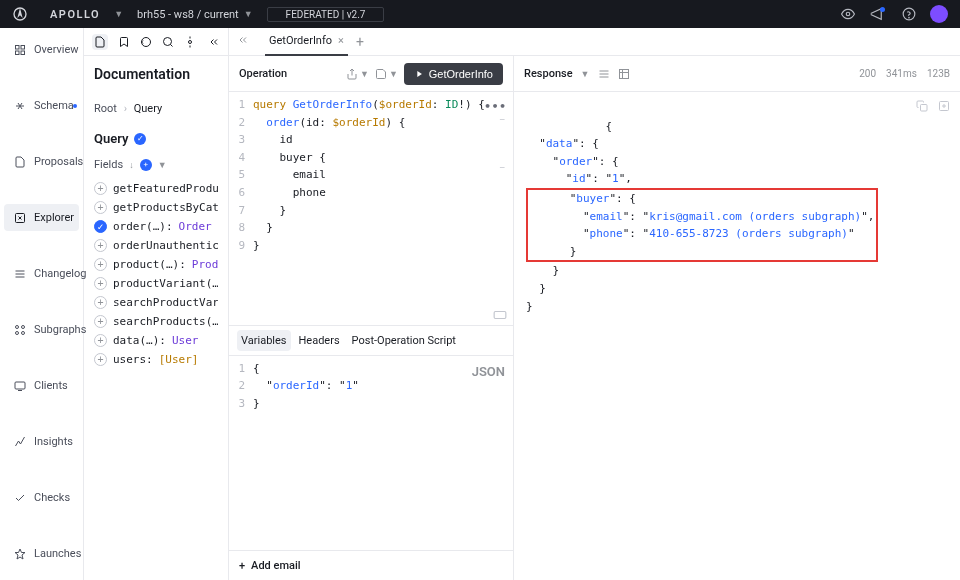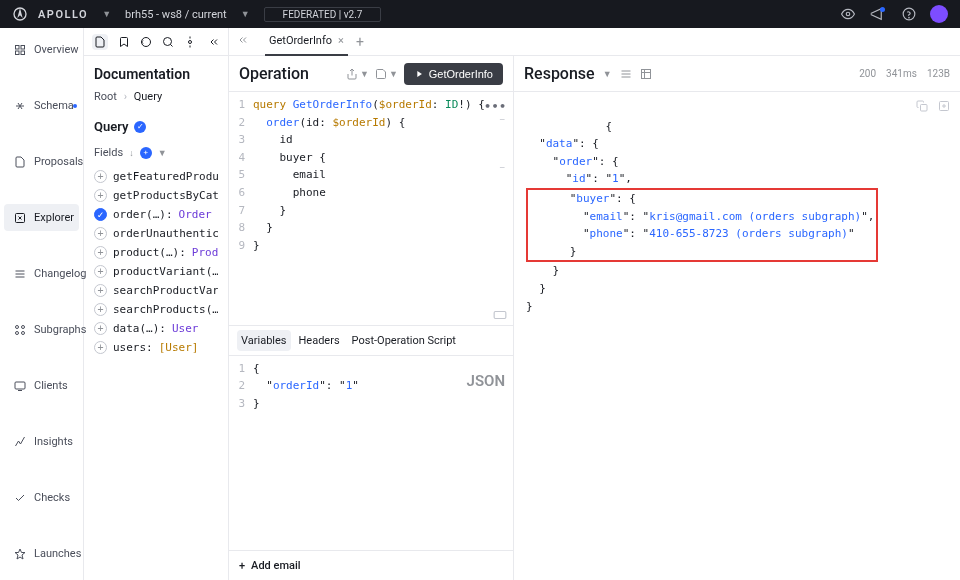--- a/index.html
+++ b/index.html
@@ -1,41 +1,41 @@
 <!DOCTYPE html>
 <html><head>
 <meta charset="utf-8">
 <style>
 * { margin: 0; padding: 0; box-sizing: border-box; }
 body { font-family: -apple-system, BlinkMacSystemFont, "Segoe UI", Roboto, sans-serif; font-size: 12px; color: #191c23; background: #fff; overflow: hidden; }
 .app { width: 960px; height: 580px; display: flex; flex-direction: column; }
 .header { height: 28px; background: #17191f; display: flex; align-items: center; padding: 0 12px; color: #d3d5db; gap: 14px; }
-.logo { display: flex; align-items: center; gap: 10px; font-weight: 600; font-size: 11px; letter-spacing: 1.5px; }
+.logo { display: flex; align-items: center; gap: 22px; font-weight: 600; font-size: 11px; letter-spacing: 1.5px; }
 .logo svg { color: #d3d5db; }
-.header-item { display: flex; align-items: center; gap: 14px; font-size: 11px; cursor: pointer; }
+.header-item { display: flex; align-items: center; gap: 5px; font-size: 11px; cursor: pointer; }
 .header-badge { font-size: 10px; padding: 1px 18px; border: 1px solid #3a3d45; border-radius: 2px; }
 .header-spacer { flex: 1; }
 .header-icon { color: #b5b8c0; cursor: pointer; display: flex; align-items: center; }
 .avatar { width: 18px; height: 18px; border-radius: 50%; background: #7d4dff; }
 .main { flex: 1; display: flex; min-height: 0; }
 .nav { width: 84px; border-right: 1px solid #e8e9ed; display: flex; flex-direction: column; padding: 8px 0; gap: 29px; }
 .nav-item { display: flex; align-items: center; gap: 8px; padding: 7px 10px; font-size: 11px; color: #4a4e5a; cursor: pointer; border-radius: 4px; margin: 0 4px; }
 .nav-item.active { background: #eef0f4; color: #191c23; }
 .nav-item svg { flex-shrink: 0; }
 .nav-dot { position: relative; }
 .nav-dot::after { content: ''; position: absolute; right: 2px; top: 50%; width: 4px; height: 4px; background: #2a66ff; border-radius: 50%; transform: translateY(-50%); }
 .nav-spacer { flex: 1; }
 .collapse { font-size: 10px; letter-spacing: 1px; padding: 8px 10px; color: #909398; cursor: pointer; display: flex; align-items: center; gap: 4px; }
 .docs { width: 145px; border-right: 1px solid #e8e9ed; display: flex; flex-direction: column; }
 .docs-toolbar { height: 28px; border-bottom: 1px solid #e8e9ed; display: flex; align-items: center; padding: 0 8px; gap: 10px; }
 .docs-toolbar .active { background: #eef0f4; border-radius: 4px; padding: 2px; }
 .docs-toolbar span { cursor: pointer; display: flex; align-items: center; }
 .docs-toolbar .right { margin-left: auto; }
 .docs-body { padding: 10px; overflow: hidden; }
-.docs-title { font-size: 14px; font-weight: 600; margin-bottom: 8px; }
+.docs-title { font-size: 14px; font-weight: 600; margin-bottom: 20px; }
 .breadcrumb { font-size: 11px; margin-bottom: 16px; }
 .breadcrumb a { color: #4a4e5a; text-decoration: none; }
 .breadcrumb .arrow { color: #b5b8c0; margin: 0 4px; }
 .query-header { display: flex; align-items: center; gap: 6px; margin-bottom: 12px; }
 .query-title { font-size: 13px; font-weight: 600; }
 .query-dot { width: 12px; height: 12px; border-radius: 50%; background: #2a66ff; display: flex; align-items: center; justify-content: center; color: #fff; font-size: 8px; }
 .fields-header { display: flex; align-items: center; gap: 6px; margin-bottom: 8px; font-size: 11px; color: #4a4e5a; }
 .field-row { display: flex; align-items: center; gap: 6px; padding: 3px 0; font-size: 11px; font-family: ui-monospace, Menlo, monospace; white-space: nowrap; overflow: hidden; cursor: pointer; }
 .field-icon { width: 13px; height: 13px; border: 1px solid #c4c7cf; border-radius: 50%; display: flex; align-items: center; justify-content: center; color: #909398; font-size: 10px; flex-shrink: 0; }
 .field-icon.selected { background: #2a66ff; border-color: #2a66ff; color: #fff; }
@@ -44,21 +44,21 @@
 .field-type2 { color: #b77a00; }
 .editor-area { flex: 1; display: flex; flex-direction: column; min-width: 0; }
 .tabs { height: 28px; border-bottom: 1px solid #e8e9ed; display: flex; align-items: center; padding: 0 8px; gap: 8px; }
 .tabs .tab { display: flex; align-items: center; gap: 6px; font-size: 11px; padding: 0 4px; height: 28px; border-bottom: 2px solid #3a3d45; cursor: pointer; }
 .tabs .tab span:last-child { color: #909398; cursor: pointer; }
 .tabs .plus { color: #909398; cursor: pointer; font-size: 14px; }
 .tabs .collapse-icon { color: #909398; cursor: pointer; margin-right: 8px; }
 .panels { flex: 1; display: flex; min-height: 0; }
 .op-panel { width: 285px; display: flex; flex-direction: column; border-right: 1px solid #e8e9ed; }
 .panel-head { height: 36px; display: flex; align-items: center; padding: 0 10px; gap: 6px; border-bottom: 1px solid #e8e9ed; }
-.panel-title { font-size: 16px; font-weight: 500; }
+.panel-title { font-size: 11px; font-weight: 500; }
 .panel-head .spacer { flex: 1; }
 .icon-btn { color: #909398; cursor: pointer; display: flex; align-items: center; gap: 2px; }
 .run-btn { background: #3a3d45; color: #fff; border: none; border-radius: 4px; padding: 5px 10px; font-size: 11px; display: flex; align-items: center; gap: 5px; cursor: pointer; }
 .run-btn svg { color: #fff; }
 .code-editor { flex: 1; display: flex; font-family: ui-monospace, Menlo, monospace; font-size: 11px; line-height: 1.6; padding: 4px 0; position: relative; overflow: hidden; min-height: 0; }
 .gutter { flex-shrink: 0; width: 24px; text-align: right; color: #b5b8c0; padding-right: 8px; }
 .gutter .ln { display: block; }
 .code-lines { flex: 1; white-space: pre; }
 .kw { color: #b77a00; }
 .fn { color: #2a66ff; }
@@ -66,21 +66,21 @@
 .typ { color: #0a8a5a; }
 .str { color: #2a66ff; }
 .key { color: #2a66ff; }
 .fold { position: absolute; right: 8px; top: 4px; display: flex; flex-direction: column; gap: 2px; color: #b5b8c0; font-size: 9px; }
 .ellipsis-btn { position: absolute; right: 6px; top: 6px; cursor: pointer; color: #6a6d78; letter-spacing: 1px; font-weight: bold; }
 .vars-section { border-top: 1px solid #e8e9ed; display: flex; flex-direction: column; }
 .vars-tabs { height: 30px; display: flex; align-items: center; padding: 0 8px; gap: 4px; border-bottom: 1px solid #e8e9ed; font-size: 11px; overflow: hidden; }
 .vars-tab { padding: 4px 4px; border-radius: 4px; cursor: pointer; white-space: nowrap; }
 .vars-tab.active { background: #eef0f4; }
 .vars-body { position: relative; flex: 1; min-height: 0; }
-.json-badge { position: absolute; right: 8px; top: 16px; font-size: 15px; font-weight: 600; color: #909398; }
+.json-badge { position: absolute; right: 8px; top: 8px; font-size: 13px; font-weight: 600; color: #909398; }
 .vars-editor { flex: 1; display: flex; font-family: ui-monospace, Menlo, monospace; font-size: 11px; line-height: 1.6; padding: 4px 0; }
 .add-files { border-top: 1px solid #e8e9ed; padding: 8px 10px; font-size: 11px; font-weight: 500; display: flex; align-items: center; gap: 6px; cursor: pointer; }
 .resp-panel { flex: 1; display: flex; flex-direction: column; }
 .resp-head { height: 36px; display: flex; align-items: center; padding: 0 10px; gap: 8px; border-bottom: 1px solid #e8e9ed; }
 .resp-stats { margin-left: auto; display: flex; gap: 10px; font-size: 10px; color: #909398; }
 .resp-body { flex: 1; font-family: ui-monospace, Menlo, monospace; font-size: 11px; line-height: 1.6; padding: 8px 12px; position: relative; white-space: pre; }
 .resp-icons { position: absolute; right: 10px; top: 8px; display: flex; gap: 10px; color: #c4c7cf; }
 .highlight-box { border: 2px solid #e53935; display: inline-block; padding: 0 2px; }
 .chev { font-size: 9px; color: #909398; }
 .fold-dash { color: #c4c7cf; }

